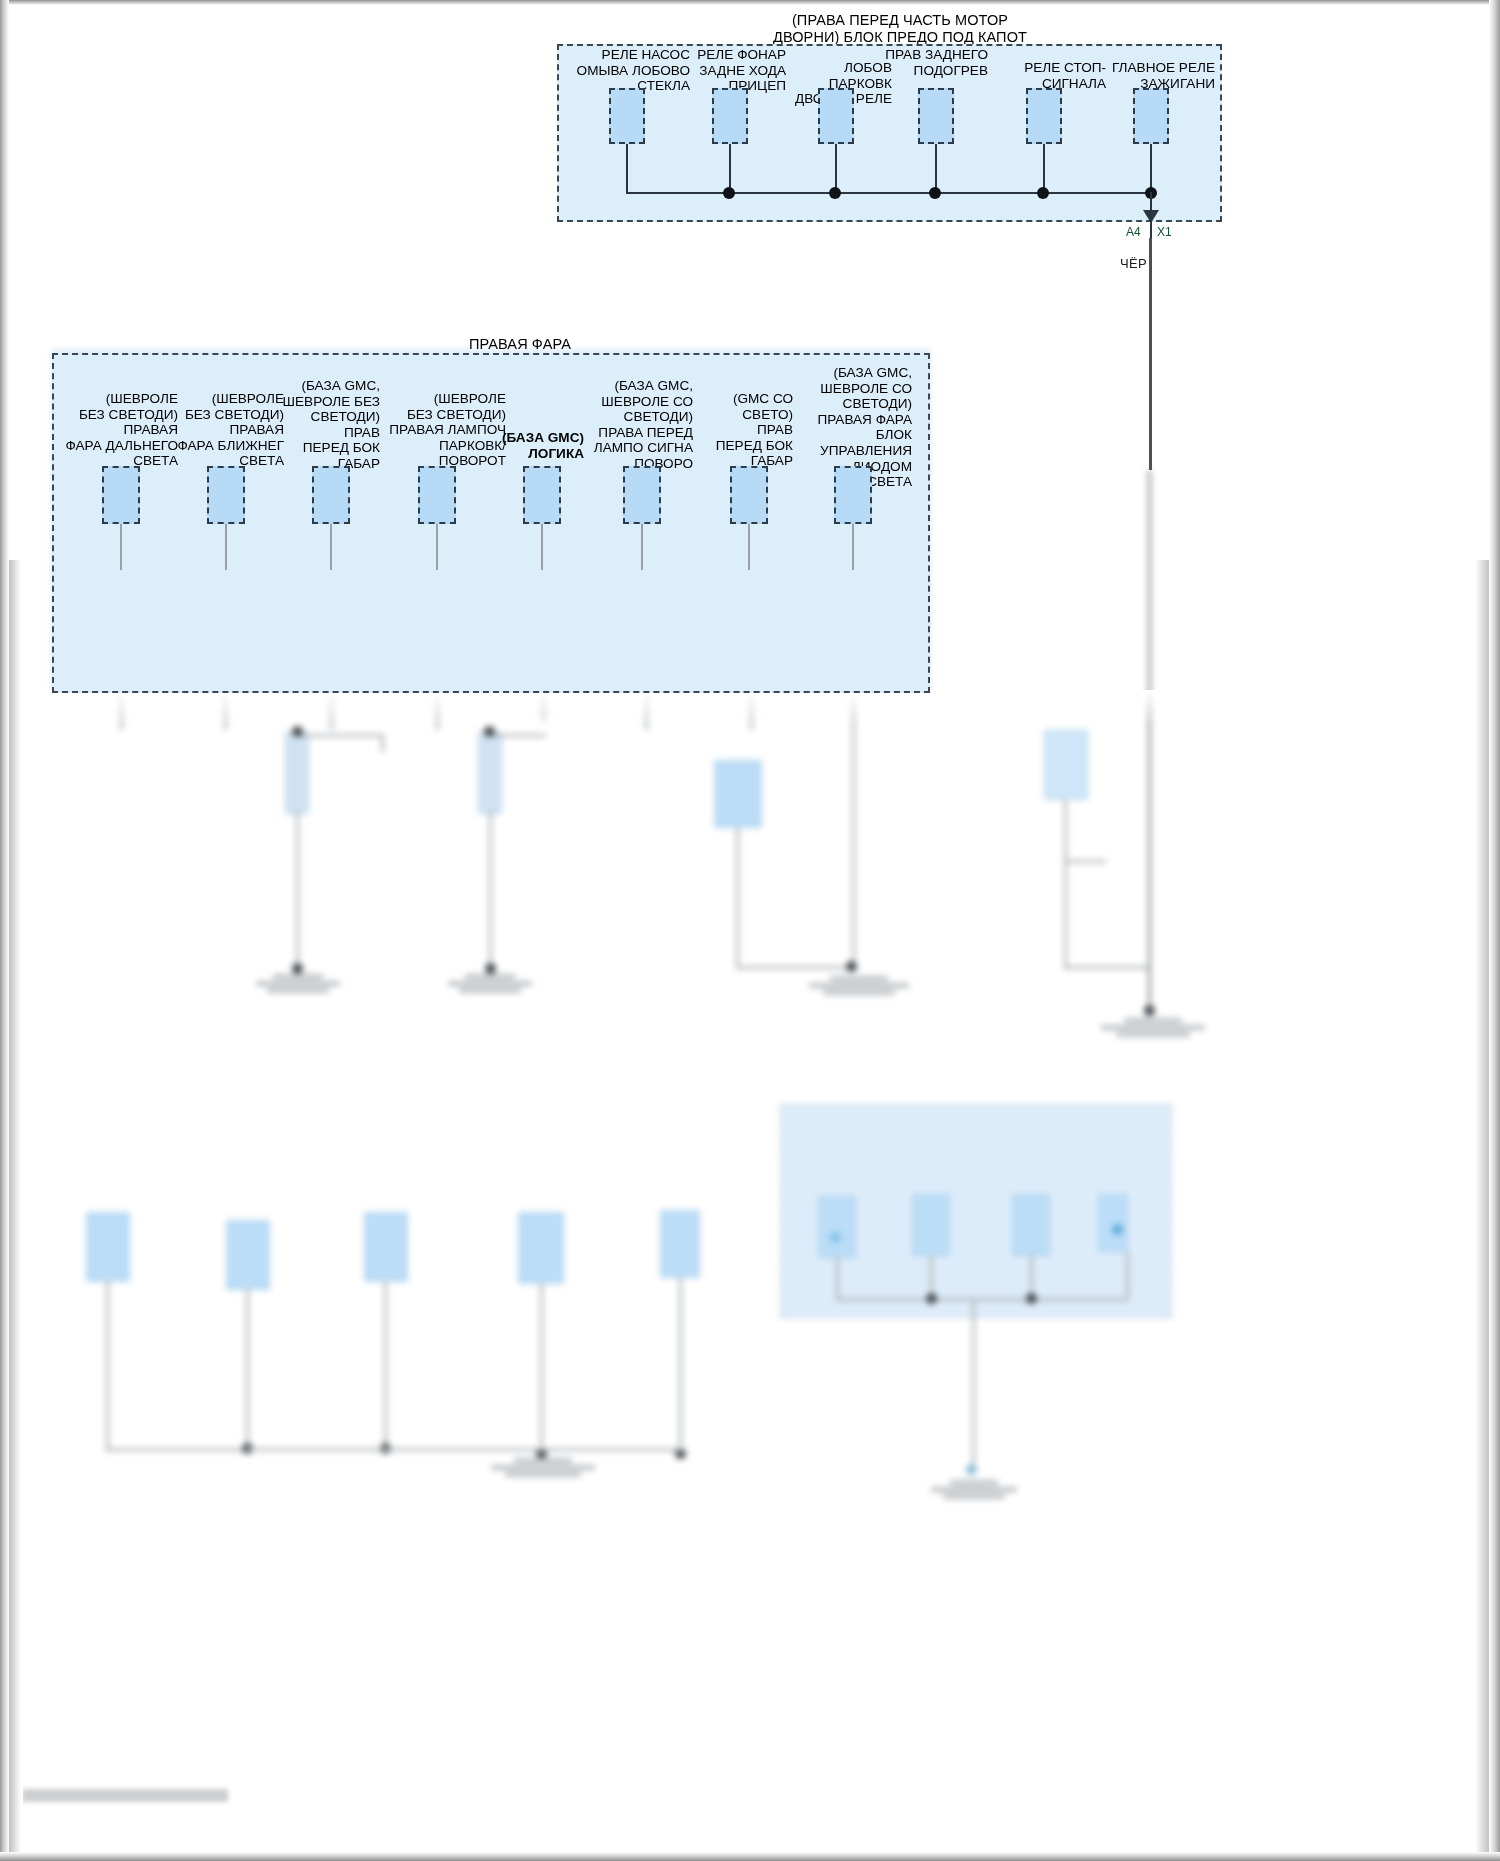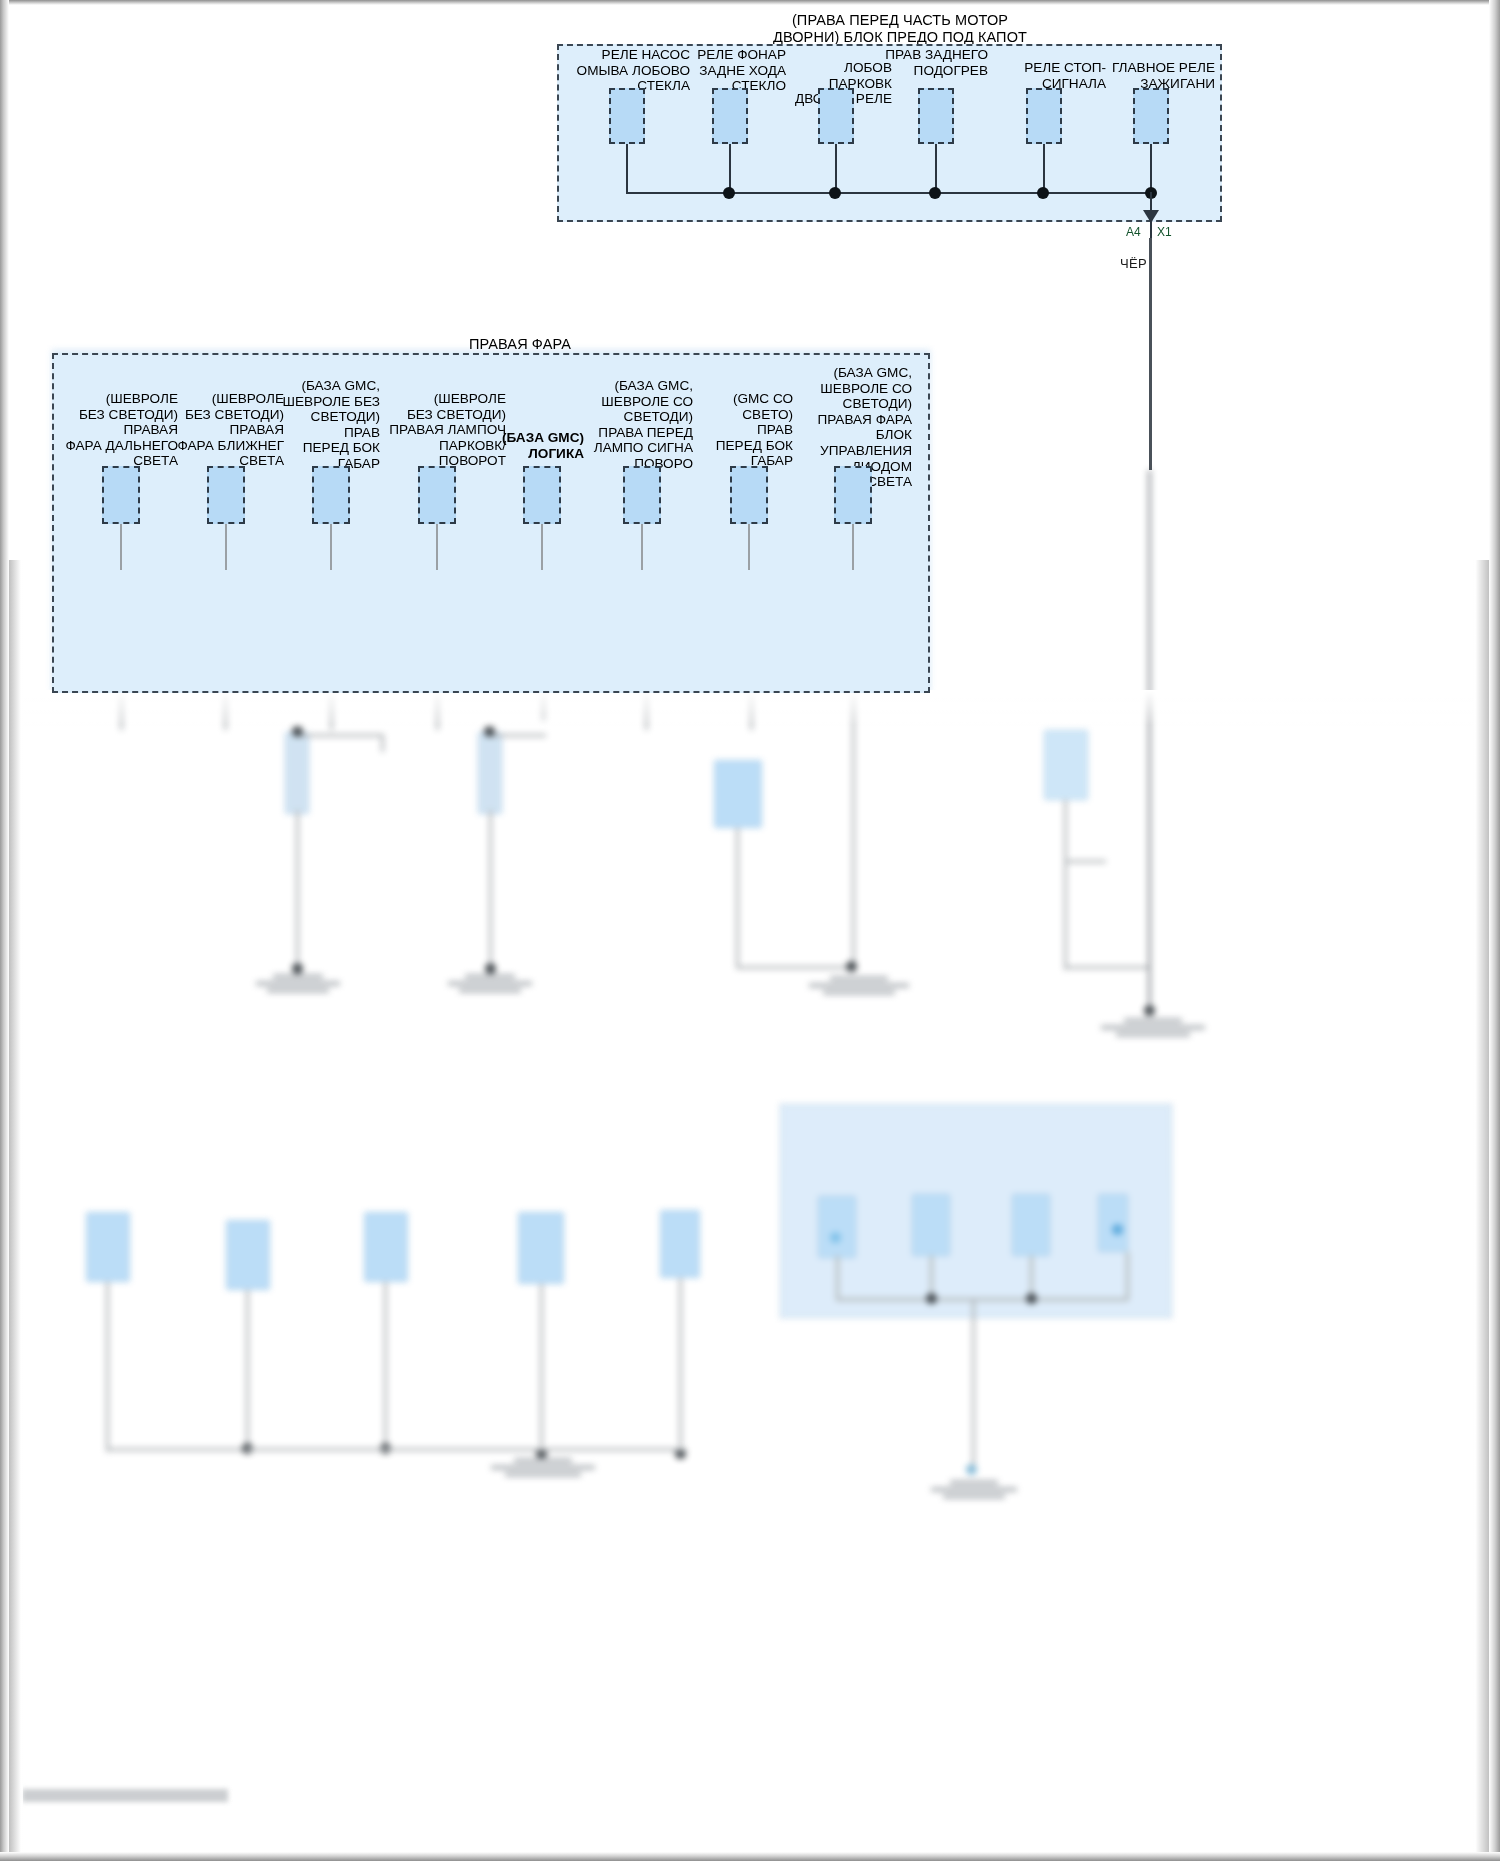--- a/index.html
+++ b/index.html
@@ -245,21 +245,21 @@
     <div class="grp-box" style="left:557px;top:44px;width:665px;height:178px;"></div>
 
     <div class="dev-label" style="left:565px;top:47px;width:125px;">РЕЛЕ НАСОС
 ОМЫВА ЛОБОВО
 СТЕКЛА</div>
     <div class="relay" style="left:609px;top:88px;width:36px;height:56px;"></div>
     <div class="wire-v" style="left:626px;top:144px;height:49px;"></div>
 
     <div class="dev-label" style="left:674px;top:47px;width:112px;">РЕЛЕ ФОНАР
 ЗАДНЕ ХОДА
-СТЕКЛО</div>
+ПРИЦЕП</div>
     <div class="relay" style="left:712px;top:88px;width:36px;height:56px;"></div>
     <div class="wire-v" style="left:729px;top:144px;height:49px;"></div>
 
     <div class="dev-label" style="left:779px;top:60px;width:113px;">ЛОБОВ ПАРКОВК
 ДВОРНИ РЕЛЕ</div>
     <div class="relay" style="left:818px;top:88px;width:36px;height:56px;"></div>
     <div class="wire-v" style="left:835px;top:144px;height:49px;"></div>
 
     <div class="dev-label" style="left:884px;top:47px;width:104px;">ПРАВ ЗАДНЕГО
 ПОДОГРЕВ</div>

